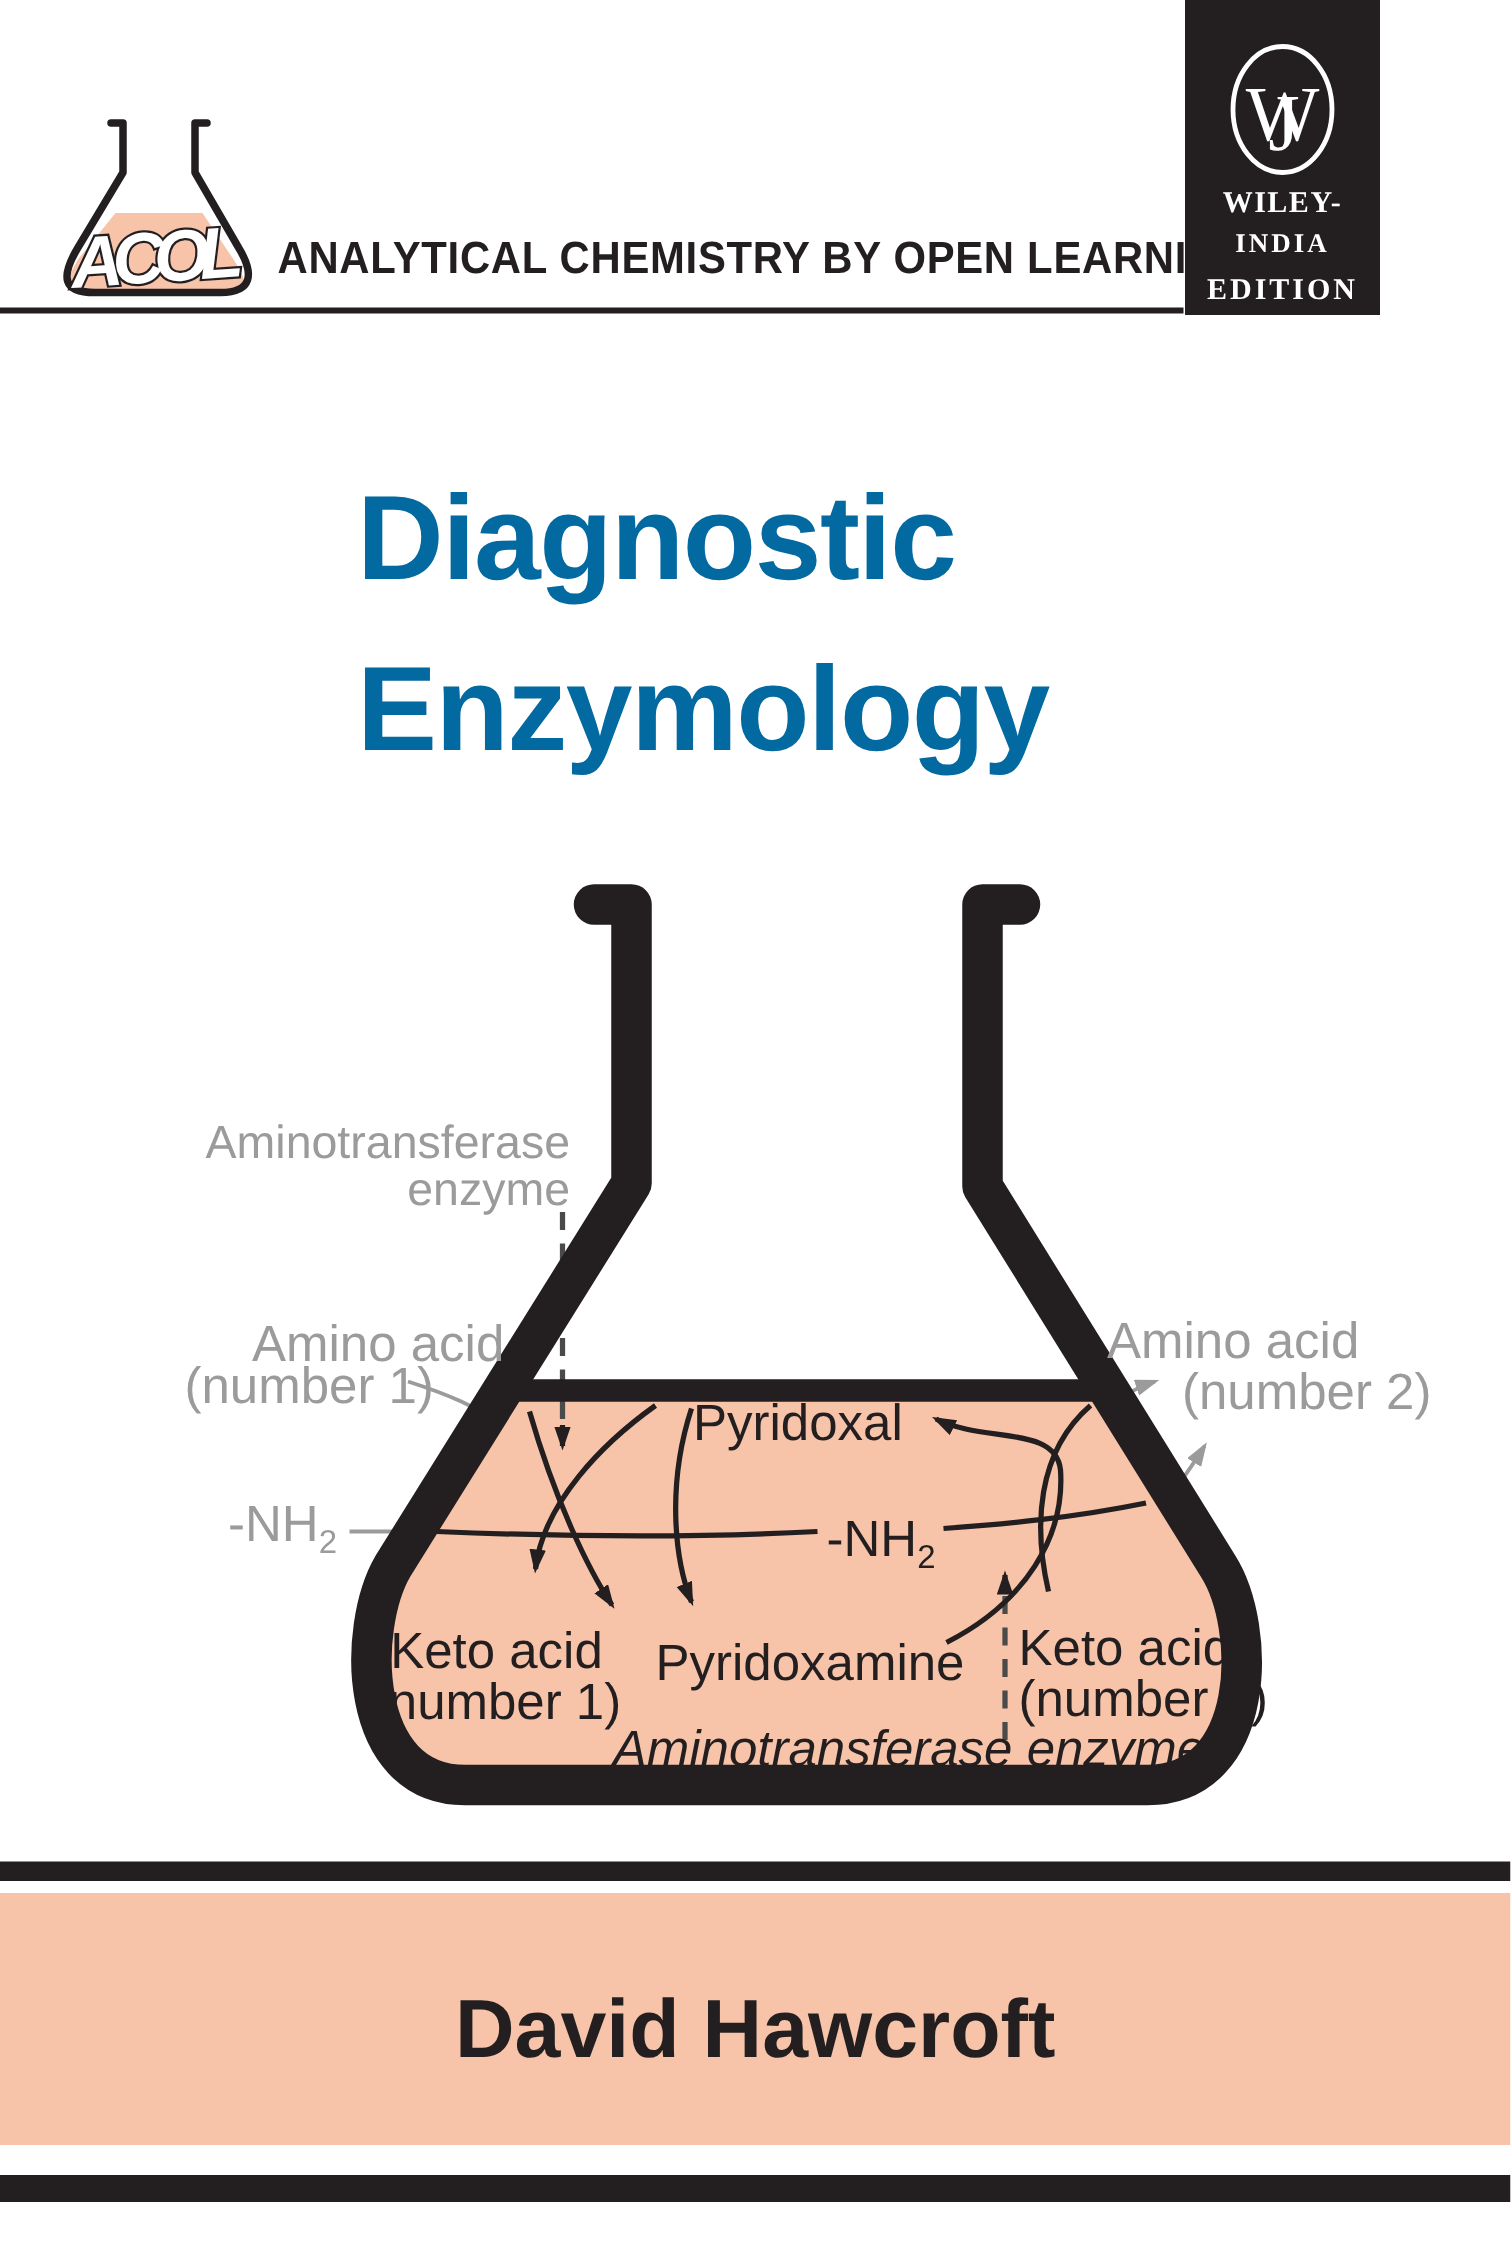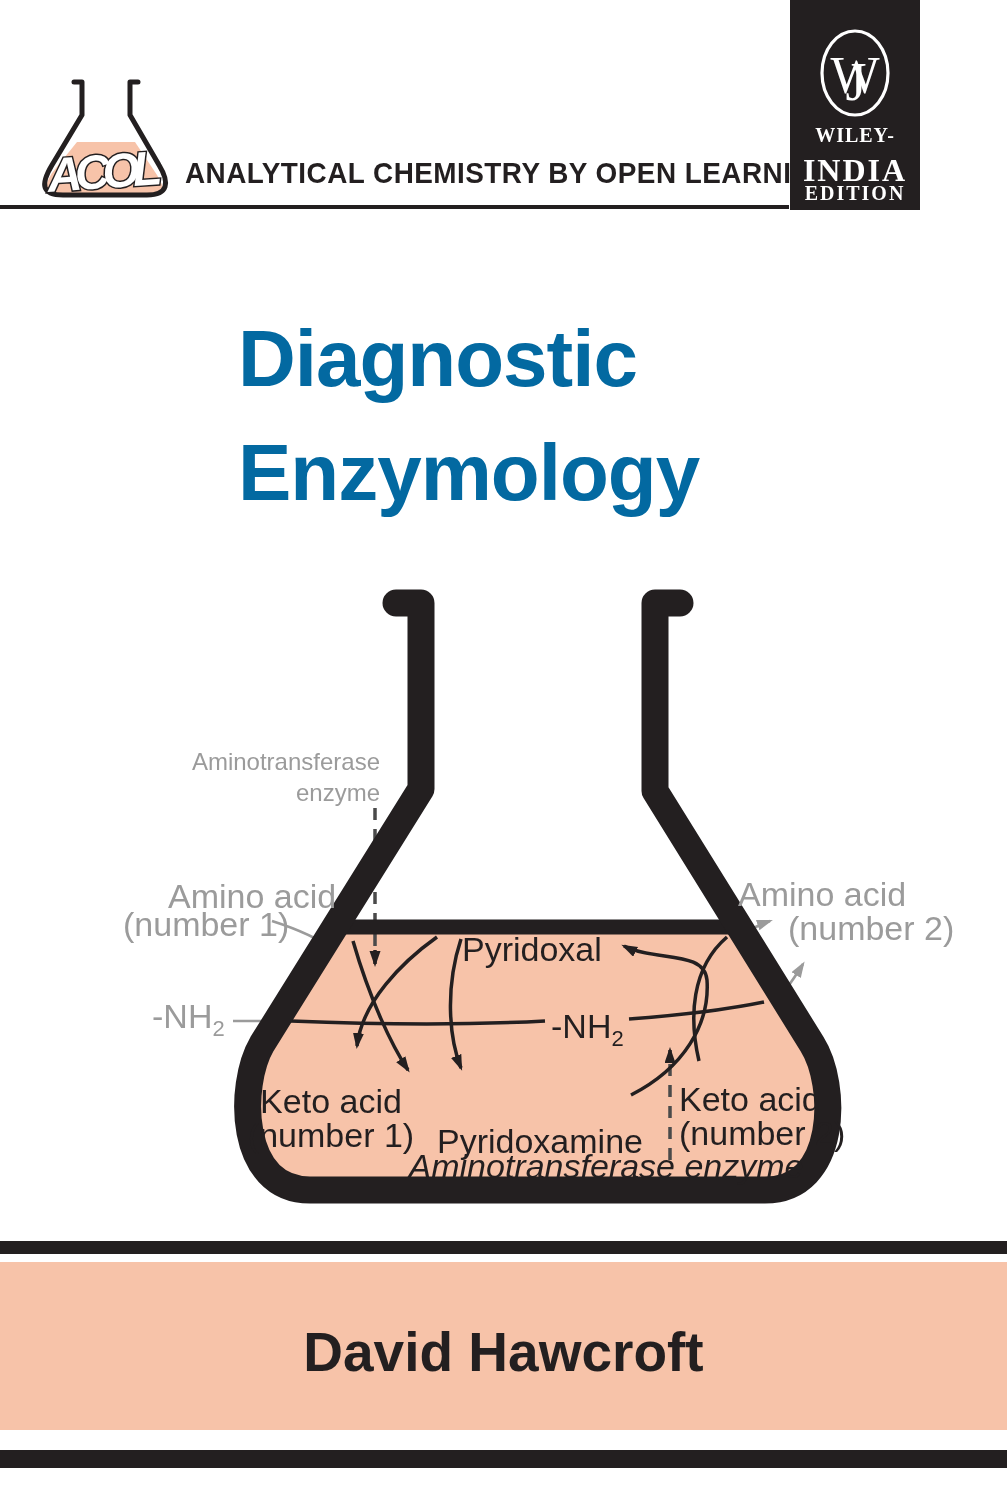--- a/index.html
+++ b/index.html
@@ -19,21 +19,21 @@
   .series-title{
     left:185px;top:156px;font-size:30px;font-weight:bold;
     letter-spacing:.5px;transform:scaleX(.93);transform-origin:left center;
     color:var(--ink);white-space:nowrap;
   }
   .header-rule{left:0;top:205px;width:789px;height:4px;background:var(--ink);}
   .wiley-box{left:790px;top:0;width:130px;height:210px;background:var(--ink);text-align:center;}
   .wiley-line{position:absolute;width:100%;color:#fff;font-family:"Liberation Serif", serif;
     font-weight:bold;white-space:nowrap;}
   .wiley-1{top:124px;font-size:20px;letter-spacing:1px;}
-  .wiley-2{top:152px;font-size:32px;letter-spacing:2px;}
+  .wiley-2{top:152px;font-size:18px;letter-spacing:2px;}
   .wiley-3{top:182px;font-size:20px;letter-spacing:2px;}
 
   
   .main-title{
     left:238px;top:302px;font-size:80px;font-weight:bold;line-height:114px;
     letter-spacing:-1px;color:#0369a1;white-space:nowrap;
   }
 
   
   .dlabel{font-size:34px;line-height:34px;white-space:nowrap;}
@@ -126,21 +126,21 @@
   <path class="curve" d="M 629,1019 C 670,1016 715,1012 764,1002"></path>
   <path class="curve" marker-end="url(#ahb)" d="M 437,937 C 402,962 362,1002 357,1046"></path>
   <path class="curve" marker-end="url(#ahb)" d="M 353,941 C 370,1000 392,1046 408,1070"></path>
   <path class="curve" marker-end="url(#ahb)" d="M 461,939 C 445,988 449,1038 461,1068"></path>
   <path class="curve" marker-end="url(#ahb)" d="M 631,1095 C 684,1068 710,1024 707,980 C 704,950 656,962 624,946"></path>
   <path class="curve" d="M 699,1061 C 689,1018 691,968 727,937"></path>
 
   <path class="outline" d="M 396,603 L 421,603 L 421,789 L 262,1044 C 238,1085 238,1190 310,1190 L 765,1190 C 838,1190 838,1085 812,1044 L 655,791 L 655,603 L 680,603"></path>
 </svg>
 
-<div class="abs dlabel gray ra" style="right:627px;top:746px;font-size:24px;line-height:31px;">
+<div class="abs dlabel gray ra" style="right:627px;top:746px;font-size:31px;line-height:31px;">
   <div>Aminotransferase</div>
   <div>enzyme</div>
 </div>
 
 <div class="abs dlabel gray" style="left:168px;top:879px;">Amino acid</div>
 <div class="abs dlabel gray" style="left:123px;top:907px;">(number 1)</div>
 
 <div class="abs dlabel gray" style="left:152px;top:999px;">
   <span>-NH</span><span class="sub">2</span>
 </div>
@@ -149,21 +149,21 @@
 
 <div class="abs dlabel ink" style="left:551px;top:1009px;">
   <span>-NH</span><span class="sub">2</span>
 </div>
 
 <div class="abs dlabel ink ctr" style="left:331px;top:1084px;">
   <div>Keto acid</div>
   <div>(number 1)</div>
 </div>
 
-<div class="abs dlabel ink" style="left:437px;top:1124px;">Pyridoxamine</div>
+<div class="abs dlabel ink" style="left:437px;top:1092px;">Pyridoxamine</div>
 
 <div class="abs dlabel ink" style="left:679px;top:1082px;">
   <div>Keto acid</div>
   <div>(number 2)</div>
 </div>
 
 <div class="abs dlabel ink ctr" style="left:606px;top:1149px;font-style:italic;">Aminotransferase enzyme</div>
 
 <div class="abs dlabel gray" style="left:738px;top:877px;">Amino acid</div>
 <div class="abs dlabel gray" style="left:788px;top:911px;">(number 2)</div>

